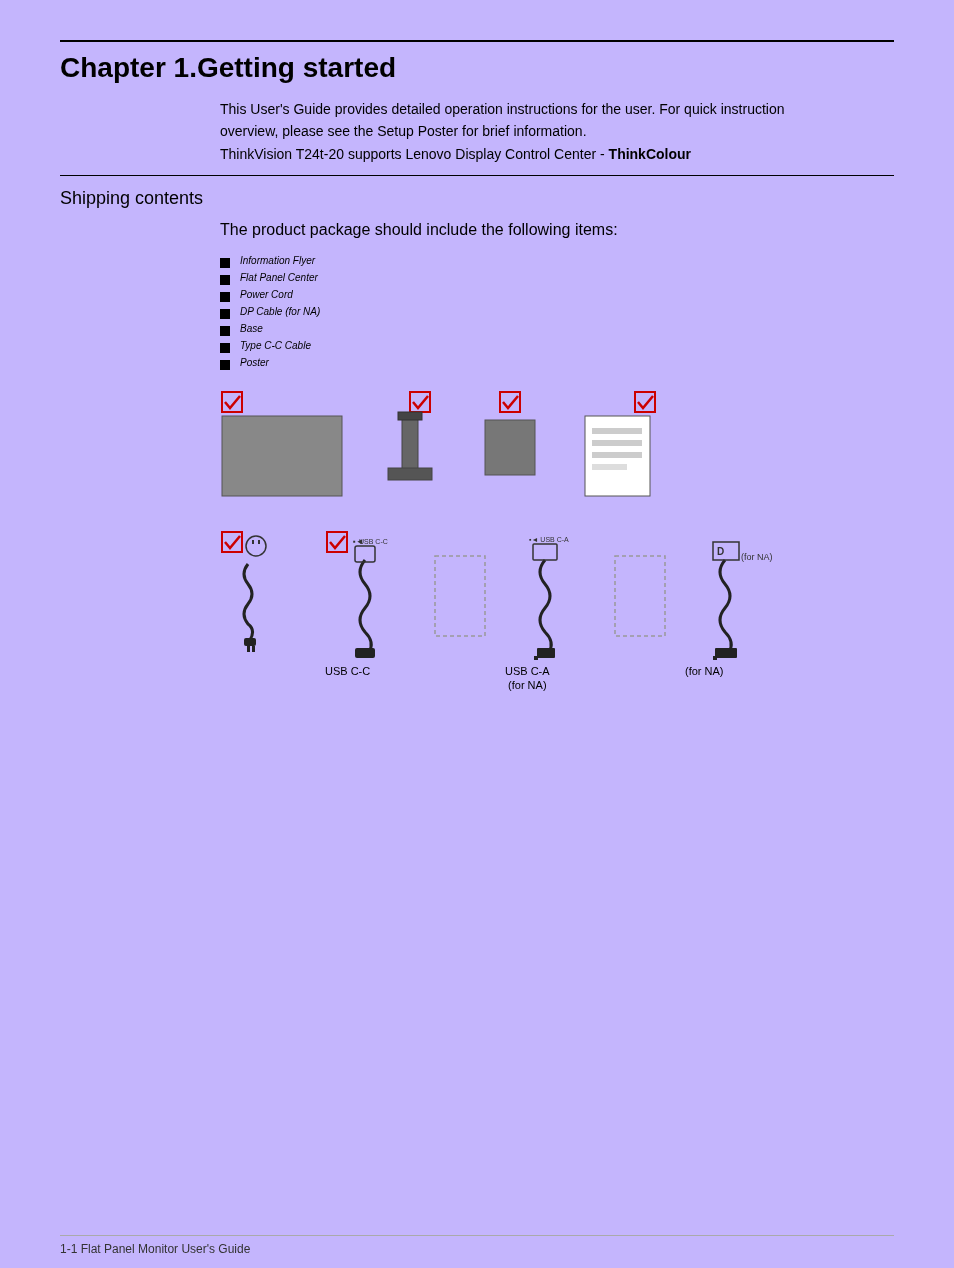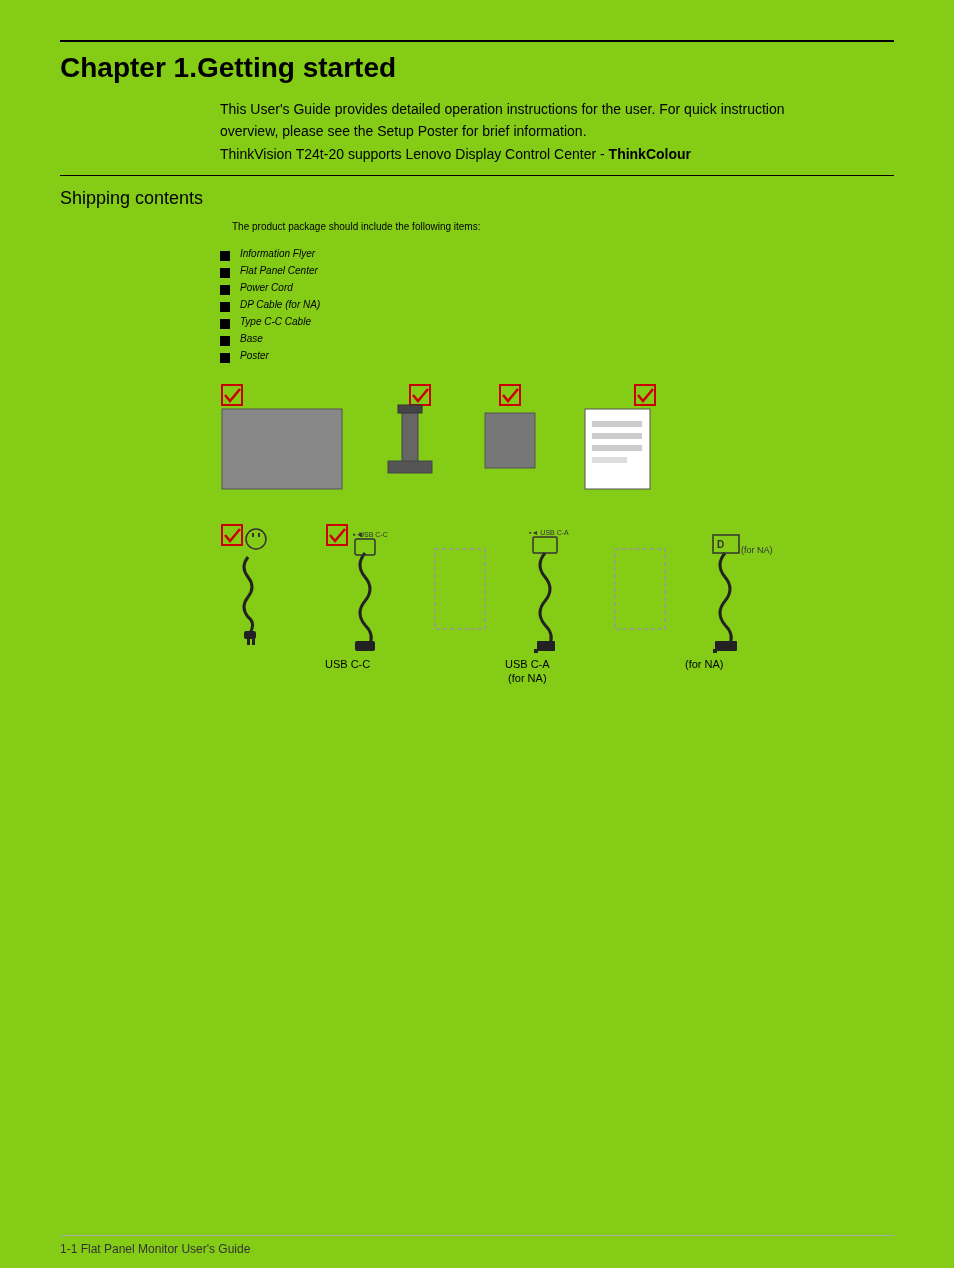--- a/index.html
+++ b/index.html
@@ -8,21 +8,21 @@
       background: #ffffff;
       color: #000000;
       width: 954px;
       min-height: 1268px;
       padding: 0;
       position: relative;
     }
     .page {
       width: 954px;
       min-height: 1268px;
-      background: #84cc16;
+      background: #c4b5fd;
       padding: 40px 60px 40px 60px;
       position: relative;
     }
     .top-border {
       border-top: 2px solid #000;
       margin-bottom: 10px;
     }
     .chapter-title {
       font-size: 28px;
       font-weight: bold;
@@ -42,23 +42,22 @@
     }
     .section-title {
       font-size: 18px;
       font-weight: normal;
       margin-bottom: 12px;
     }
     .section-content {
       margin-left: 160px;
     }
     .product-text {
-      font-size: 10px;
+      font-size: 16px;
       margin-bottom: 16px;
-      margin-left: 12px;
     }
     .items-list {
       list-style: none;
       margin-bottom: 20px;
       font-size: 10px;
       font-style: italic;
     }
     .items-list li {
       display: flex;
       align-items: flex-start;
@@ -137,25 +136,25 @@
       <li>
           <span class="bullet-square"></span>
           <span>Power Cord</span>
         </li>
       <li>
           <span class="bullet-square"></span>
           <span>DP Cable (for NA)</span>
         </li>
       <li>
           <span class="bullet-square"></span>
+          <span>Base</span>
+        </li>
+      <li>
+          <span class="bullet-square"></span>
           <span>Type C-C Cable</span>
-        </li>
-      <li>
-          <span class="bullet-square"></span>
-          <span>Base</span>
         </li>
       <li>
           <span class="bullet-square"></span>
           <span>Poster</span>
         </li>
     </ul>
 
     <div class="diagrams-row1">
 
       <div class="diagram-item">

